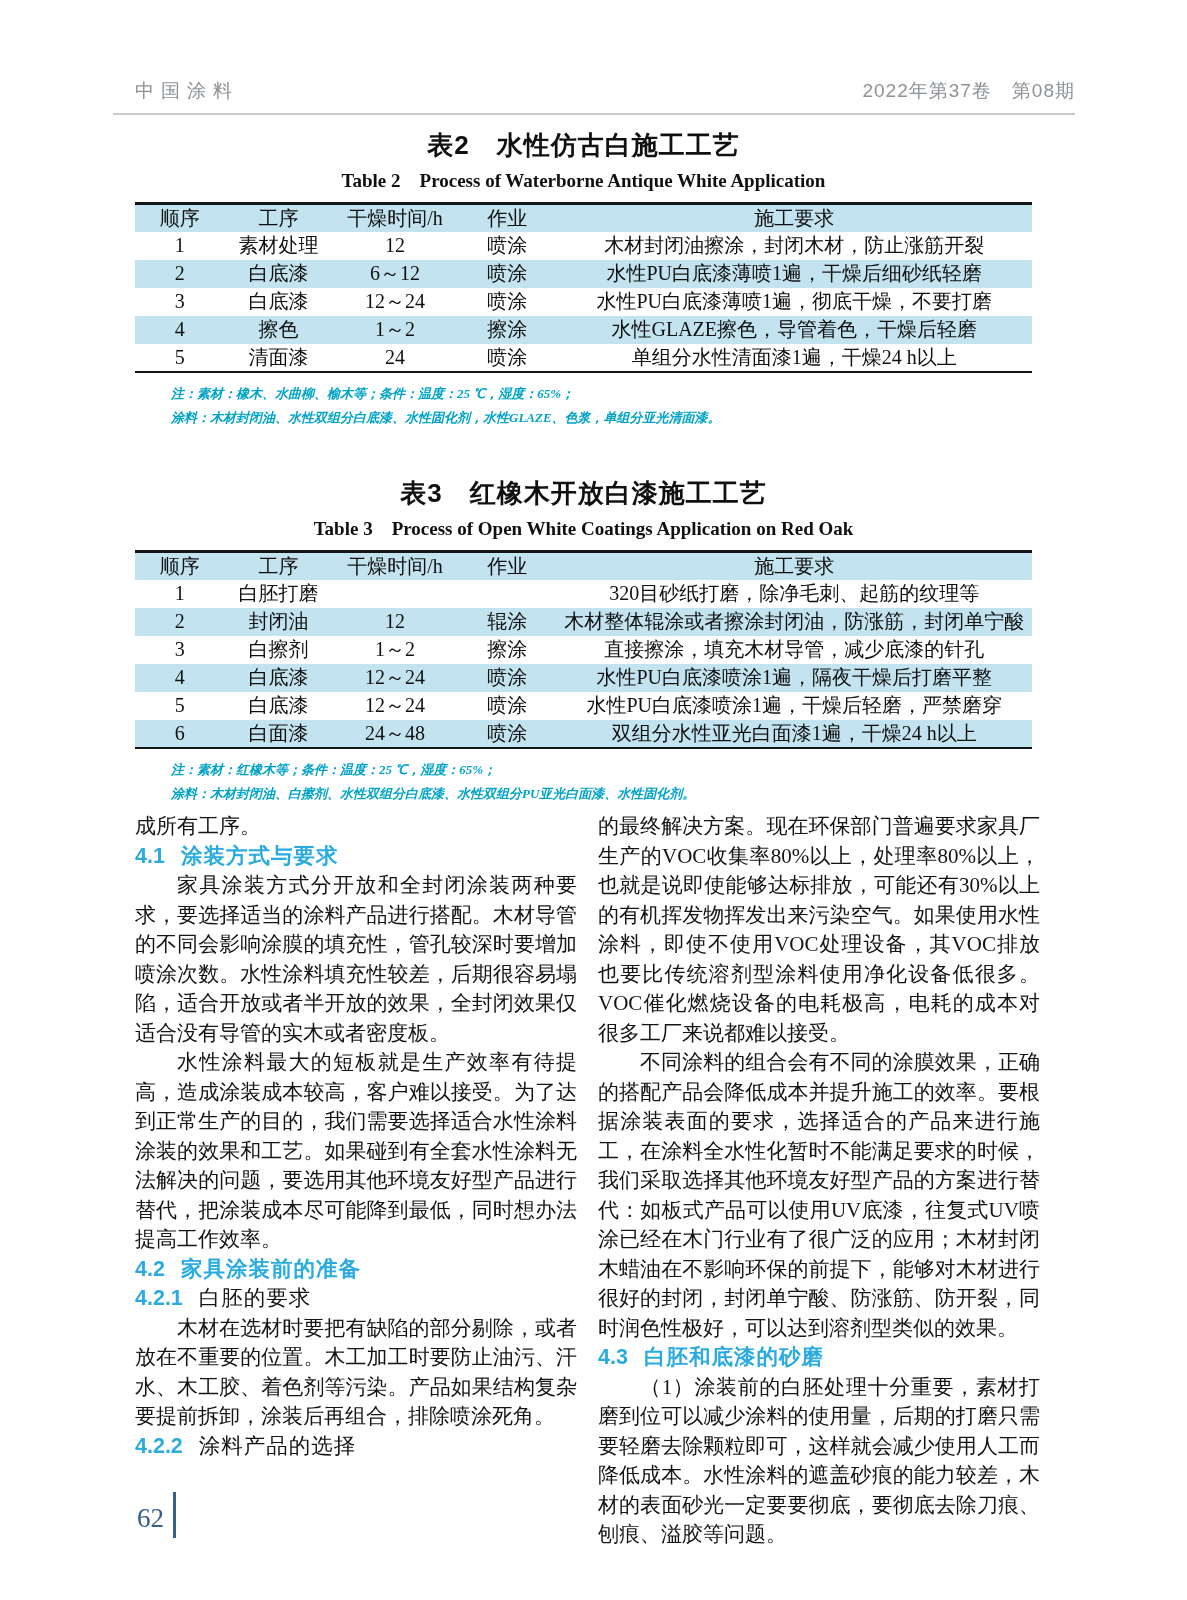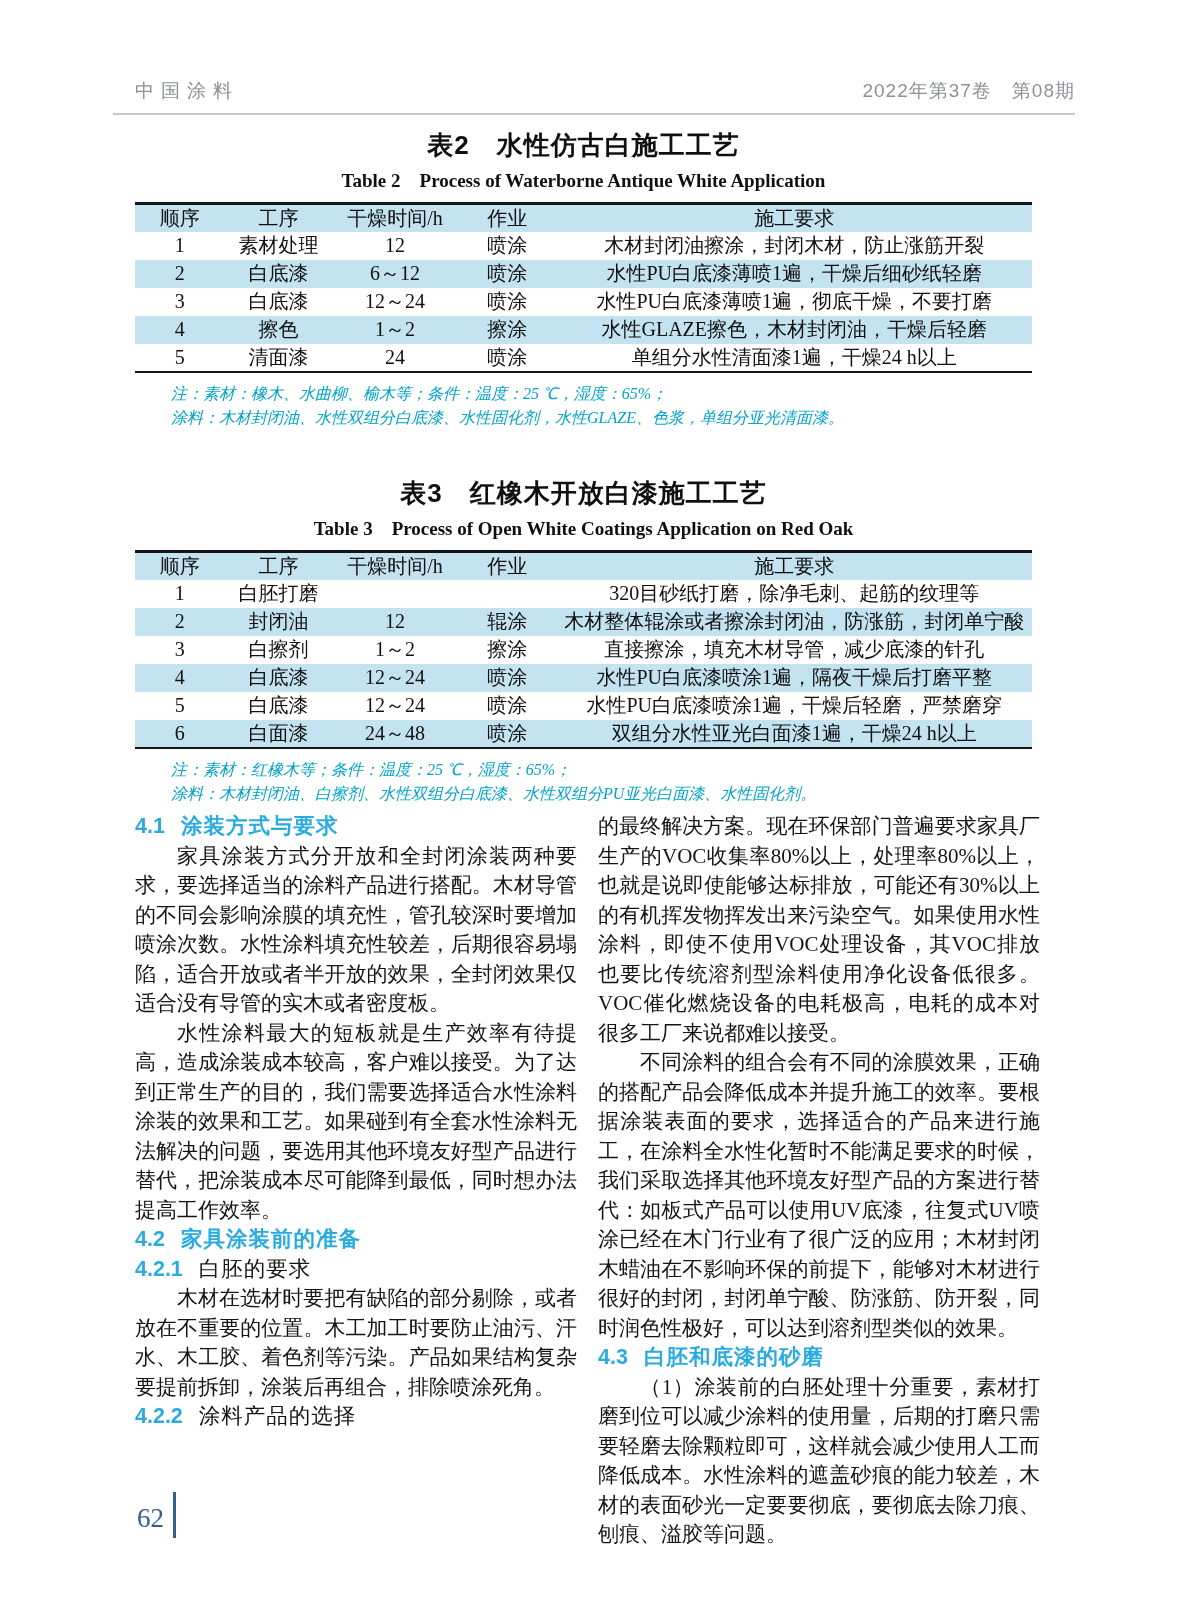--- a/index.html
+++ b/index.html
@@ -44,22 +44,22 @@
   .ptable th { font-weight:normal; }
   .ptable th, .ptable td {
     height:28px; text-align:center; padding:0 3px; line-height:1.05;
     white-space:nowrap;
   }
   .ptable thead tr { background:var(--stripe); }
   .ptable tbody tr:nth-child(even) { background:var(--stripe); }
   .note {
     color:var(--note); font-style:italic;
     font-family:"Liberation Serif", serif;
-    font-size:16px; line-height:24px;
-    padding-left:36px; margin-top:9px;
+    font-size:13px; line-height:24px;
+    padding-left:36px; margin-top:9px;font-weight:bold;
   }
 
   
   .bodycol {
     position:absolute; top:812px; width:442px;
     font-size:21px; line-height:29.5px; text-align:justify;
   }
   #col-left  { left:135px; }
   #col-right { left:598px; }
   .para { margin:0; }
@@ -140,21 +140,21 @@
             <td>白底漆</td>
             <td>12～24</td>
             <td>喷涂</td>
             <td>水性PU白底漆薄喷1遍，彻底干燥，不要打磨</td>
           </tr>
           <tr>
             <td>4</td>
             <td>擦色</td>
             <td>1～2</td>
             <td>擦涂</td>
-            <td>水性GLAZE擦色，木材封闭油，干燥后轻磨</td>
+            <td>水性GLAZE擦色，导管着色，干燥后轻磨</td>
           </tr>
           <tr>
             <td>5</td>
             <td>清面漆</td>
             <td>24</td>
             <td>喷涂</td>
             <td>单组分水性清面漆1遍，干燥24 h以上</td>
           </tr>
         </tbody>
     </table>
@@ -225,20 +225,21 @@
             <td>喷涂</td>
             <td>双组分水性亚光白面漆1遍，干燥24 h以上</td>
           </tr>
         </tbody>
     </table>
     <div class="note">注：素材：红橡木等；条件：温度：25 ℃，湿度：65%；</div>
     <div class="note" style="margin-top:0;">涂料：木材封闭油、白擦剂、水性双组分白底漆、水性双组分PU亚光白面漆、水性固化剂。</div>
   </div>
 
   <div class="bodycol" id="col-left">
+      <p class="para">成所有工序。</p>
       <div class="heading h2"><span class="hnum">4.1</span><span class="htitle">涂装方式与要求</span></div>
       <p class="para indent">家具涂装方式分开放和全封闭涂装两种要求，要选择适当的涂料产品进行搭配。木材导管的不同会影响涂膜的填充性，管孔较深时要增加喷涂次数。水性涂料填充性较差，后期很容易塌陷，适合开放或者半开放的效果，全封闭效果仅适合没有导管的实木或者密度板。</p>
       <p class="para indent">水性涂料最大的短板就是生产效率有待提高，造成涂装成本较高，客户难以接受。为了达到正常生产的目的，我们需要选择适合水性涂料涂装的效果和工艺。如果碰到有全套水性涂料无法解决的问题，要选用其他环境友好型产品进行替代，把涂装成本尽可能降到最低，同时想办法提高工作效率。</p>
       <div class="heading h2"><span class="hnum">4.2</span><span class="htitle">家具涂装前的准备</span></div>
       <div class="heading h3"><span class="hnum">4.2.1</span><span class="htitle">白胚的要求</span></div>
       <p class="para indent">木材在选材时要把有缺陷的部分剔除，或者放在不重要的位置。木工加工时要防止油污、汗水、木工胶、着色剂等污染。产品如果结构复杂要提前拆卸，涂装后再组合，排除喷涂死角。</p>
       <div class="heading h3"><span class="hnum">4.2.2</span><span class="htitle">涂料产品的选择</span></div>
     </div>
   <div class="bodycol" id="col-right">
       <p class="para">的最终解决方案。现在环保部门普遍要求家具厂生产的VOC收集率80%以上，处理率80%以上，也就是说即使能够达标排放，可能还有30%以上的有机挥发物挥发出来污染空气。如果使用水性涂料，即使不使用VOC处理设备，其VOC排放也要比传统溶剂型涂料使用净化设备低很多。VOC催化燃烧设备的电耗极高，电耗的成本对很多工厂来说都难以接受。</p>

